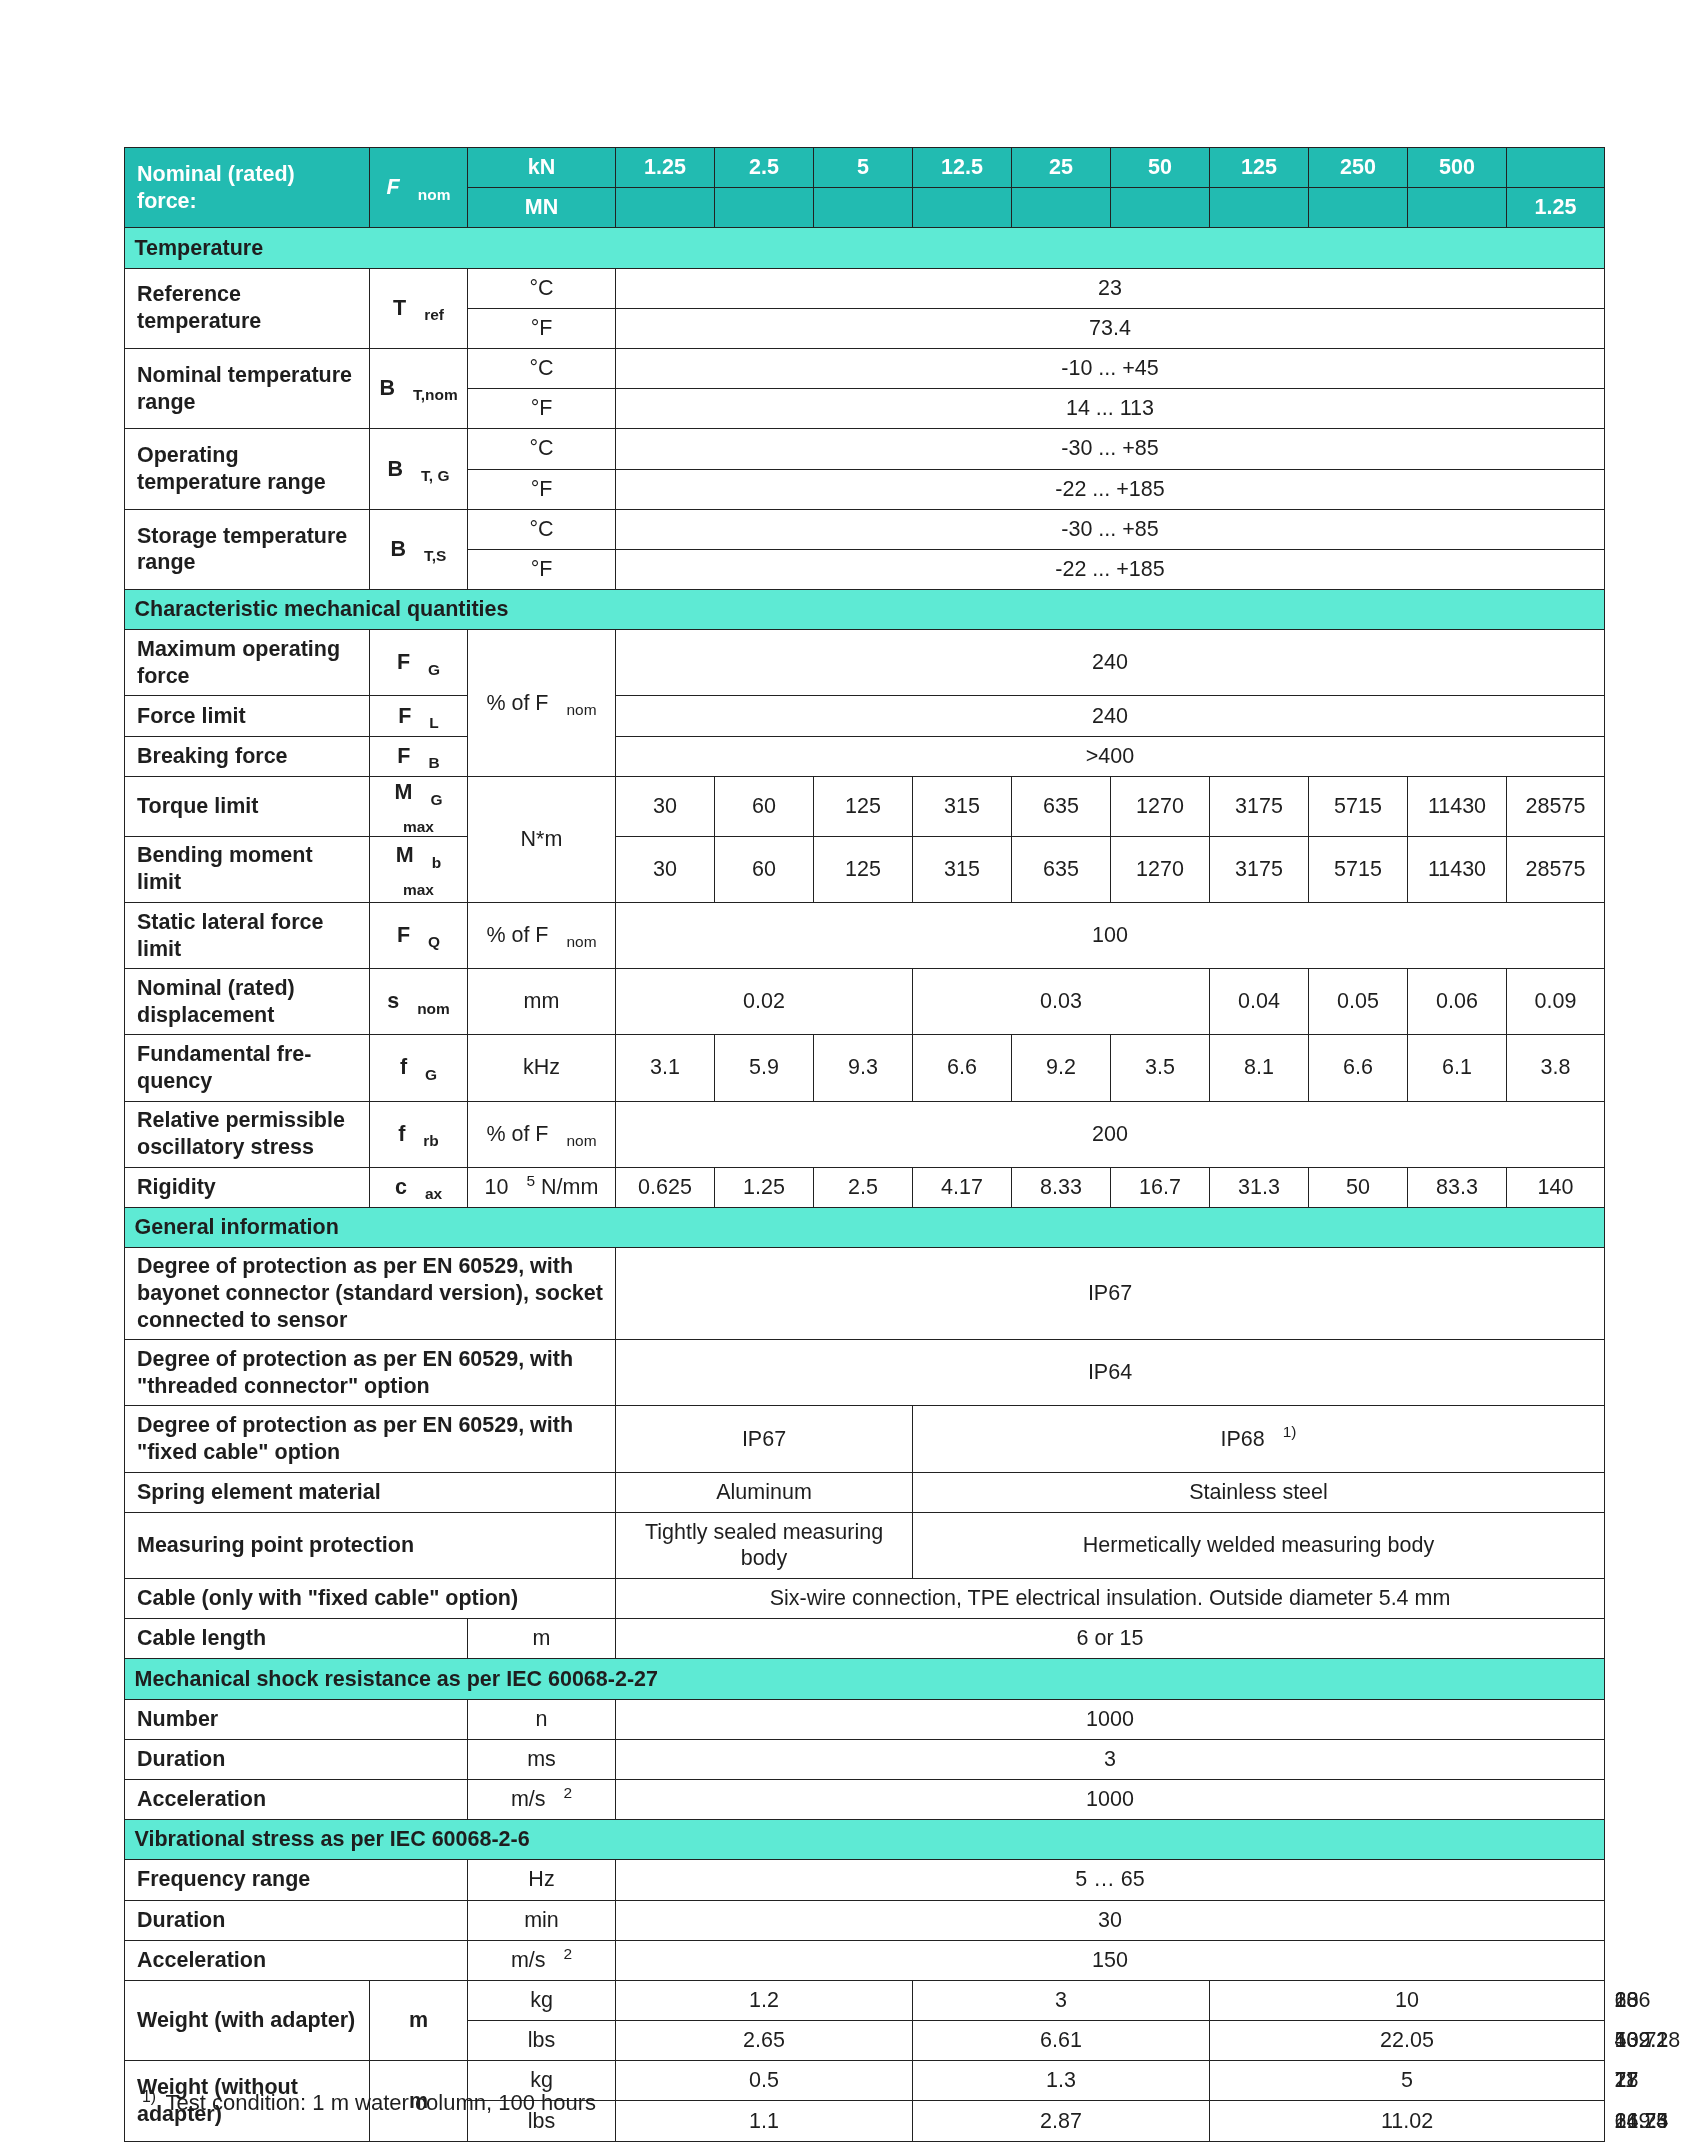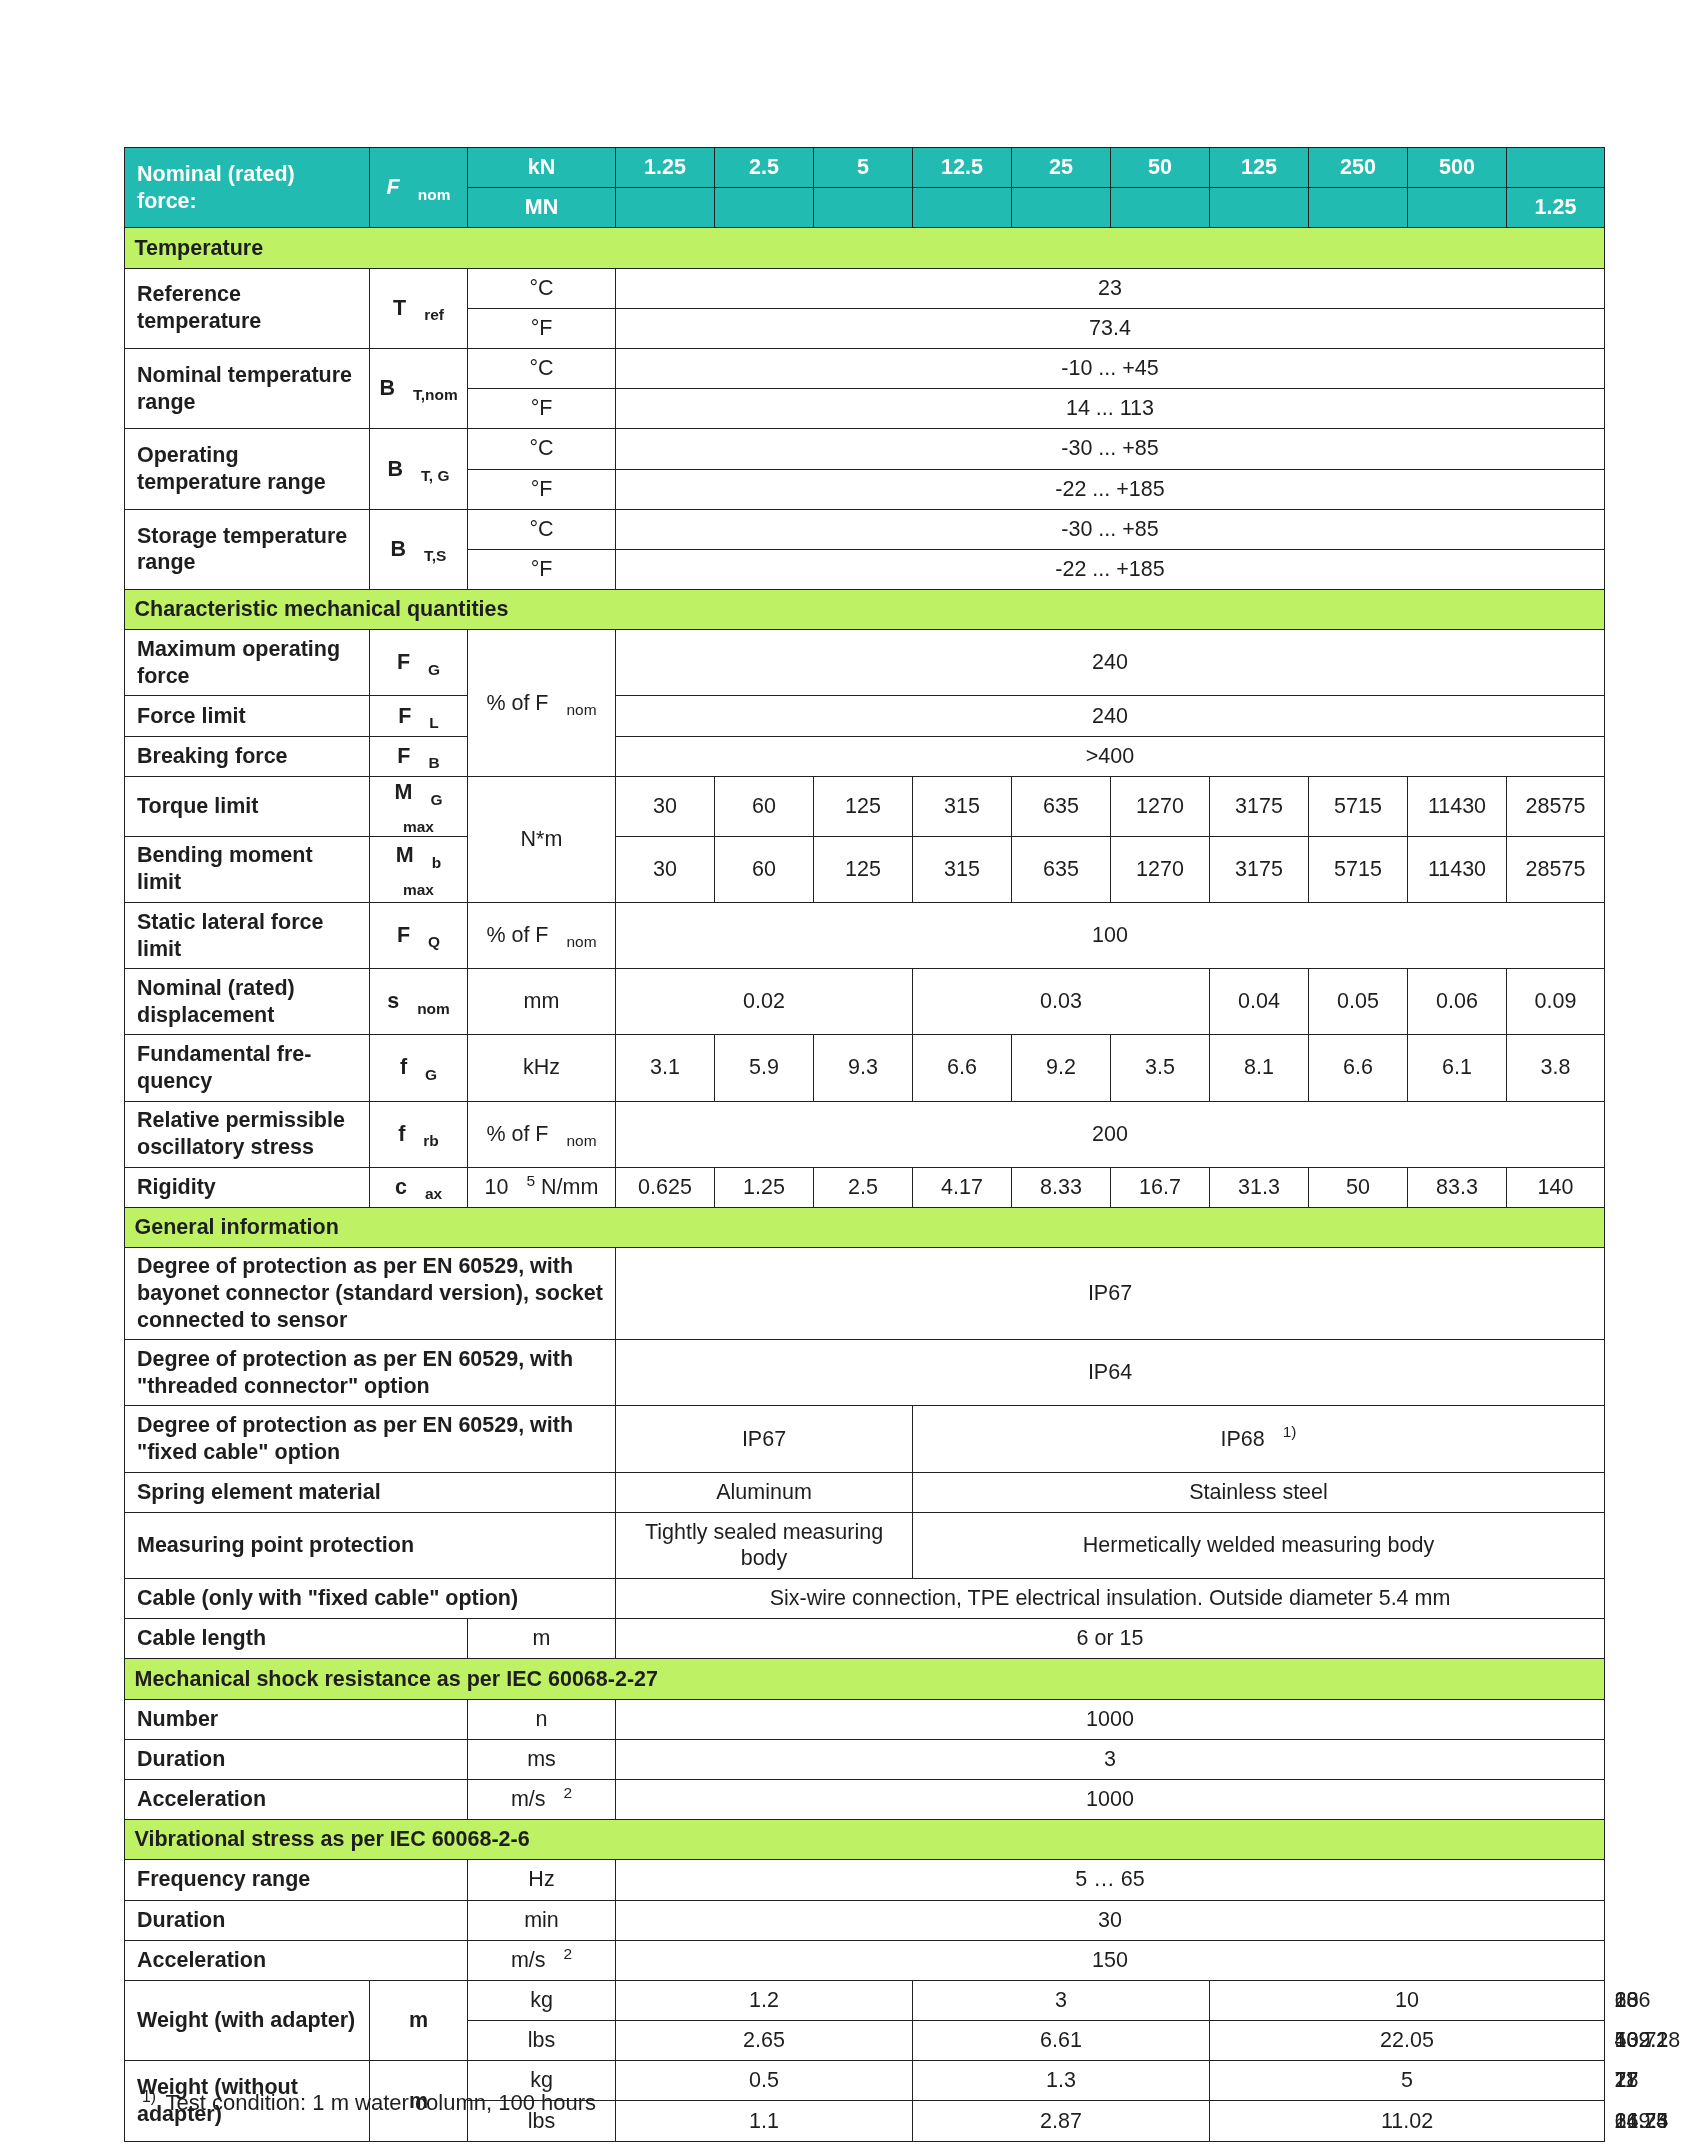--- a/index.html
+++ b/index.html
@@ -10,21 +10,21 @@
     position: absolute; left: 124px; top: 147px; width: 1475px;
     border-collapse: collapse; table-layout: fixed;
     font-size: 21.5px; line-height: 1.25;
   }
   table.spec td {
     border: 1.7px solid #222; padding: 2.6px 9.5px; text-align: center; vertical-align: middle;
   }
   table.spec td.lbl { text-align: left; font-weight: bold; padding-left: 12px; }
   table.spec tr.hdr td { background: #22bbb1; color: #ffffff; font-weight: bold; height: 34px; }
   table.spec tr.hdr td.lbl { color: #ffffff; }
-  table.spec tr.sec td { background: #bef264; font-weight: bold; text-align: left; height: 34px; }
+  table.spec tr.sec td { background: #5eead4; font-weight: bold; text-align: left; height: 34px; }
   table.spec tr.r1 td { height: 34px; }
   table.spec tr.r2 td { height: 60px; }
   table.spec tr.r3 td { height: 86px; }
   sub, sup { font-size: 0.72em; line-height: 0; padding-left: 18px; }
   .sym { font-weight: bold; }
   i.fi { font-style: italic; }
   .footnote { position: absolute; left: 124px; top: 2090px; font-size: 22px; }
   .footnote sup { font-size: 0.72em; vertical-align: super; margin-right: 9.5px; }
 </style>
 </head>

